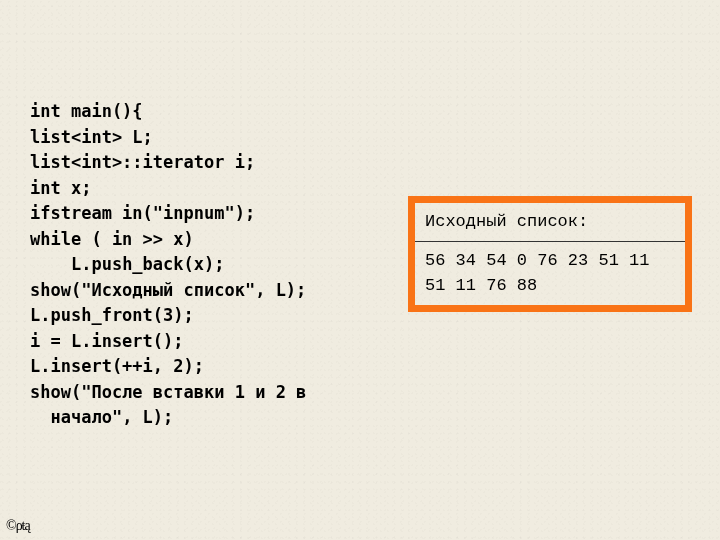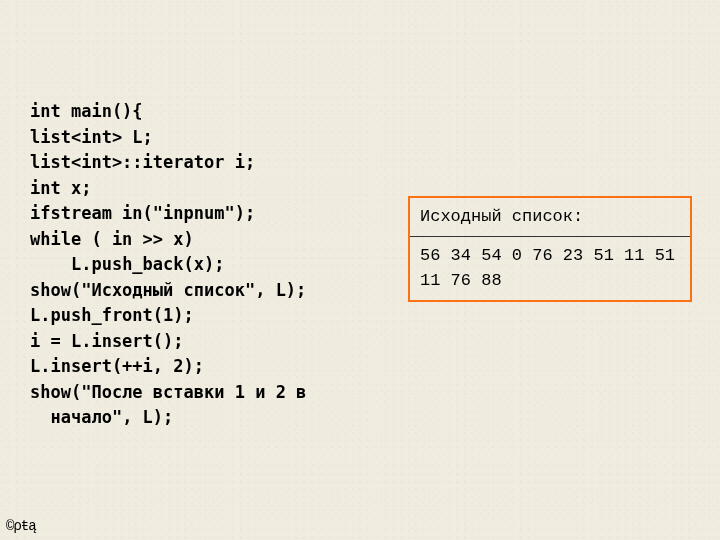--- a/index.html
+++ b/index.html
@@ -32,58 +32,58 @@
     font-size: 17px;
     line-height: 1.5;
     font-weight: bold;
     white-space: pre-wrap;
   }
   .output {
     position: absolute;
     left: 408px;
     top: 196px;
     width: 284px;
-    border: 2px solid #f97316;
+    border: 7px solid #f97316;
     box-sizing: border-box;
     font-size: 17px;
     line-height: 1.5;
   }
   .output .block {
     padding: 6px 10px;
     border-bottom: 1px solid #333;
     white-space: normal;
     word-break: normal;
   }
   .output .block:last-child {
     border-bottom: none;
   }
   .footer {
     position: absolute;
     left: 6px;
     bottom: 6px;
-    font-family: Liberation Mono, monospace;
+    font-family: Liberation Serif, serif;
     font-size: 14px;
     letter-spacing: -1px;
     color: #000;
   }
 </style>
 </head>
 <body>
 
 <div class="page">
 
   <pre class="code"><span>int main(){</span>
 <span>list&lt;int&gt; L;</span>
 <span>list&lt;int&gt;::iterator i;</span>
 <span>int x;</span>
 <span>ifstream in("inpnum");</span>
 <span>while ( in &gt;&gt; x)</span>
 <span>    L.push_back(x);</span>
 <span>show("Исходный список", L);</span>
-<span>L.push_front(1);</span>
+<span>L.push_front(3);</span>
 <span>i = L.insert();</span>
 <span>L.insert(++i, 2);</span>
 <span>show("После вставки 1 и 2 в
   начало", L);</span></pre>
 
   <div class="output">
     <div class="block">Исходный список:</div>
     <div class="block">56 34 54 0 76 23 51 11 51 11 76 88</div>
   </div>
 

